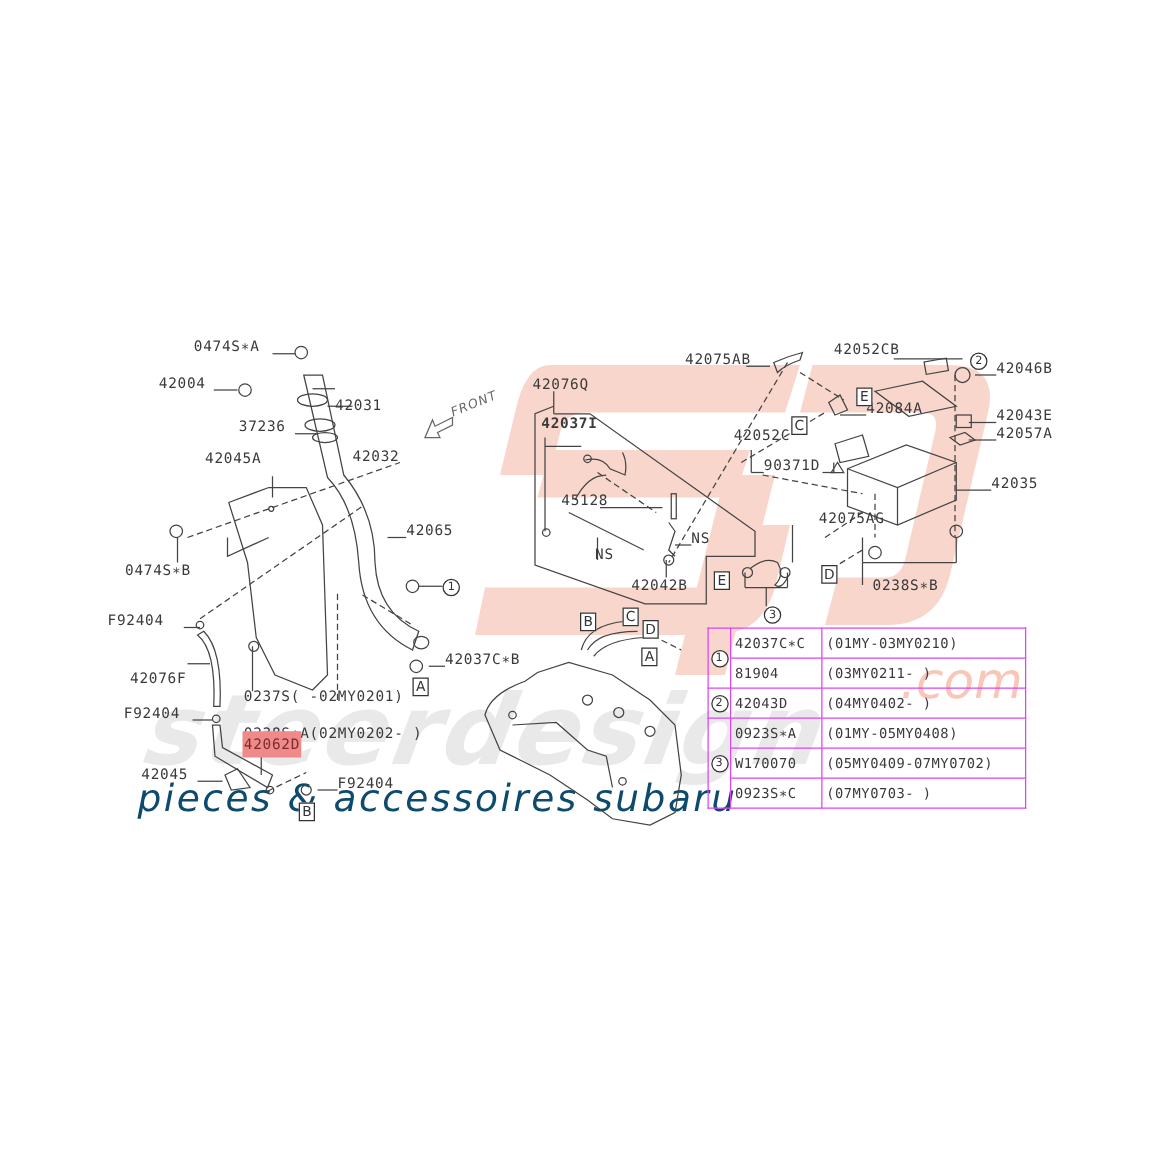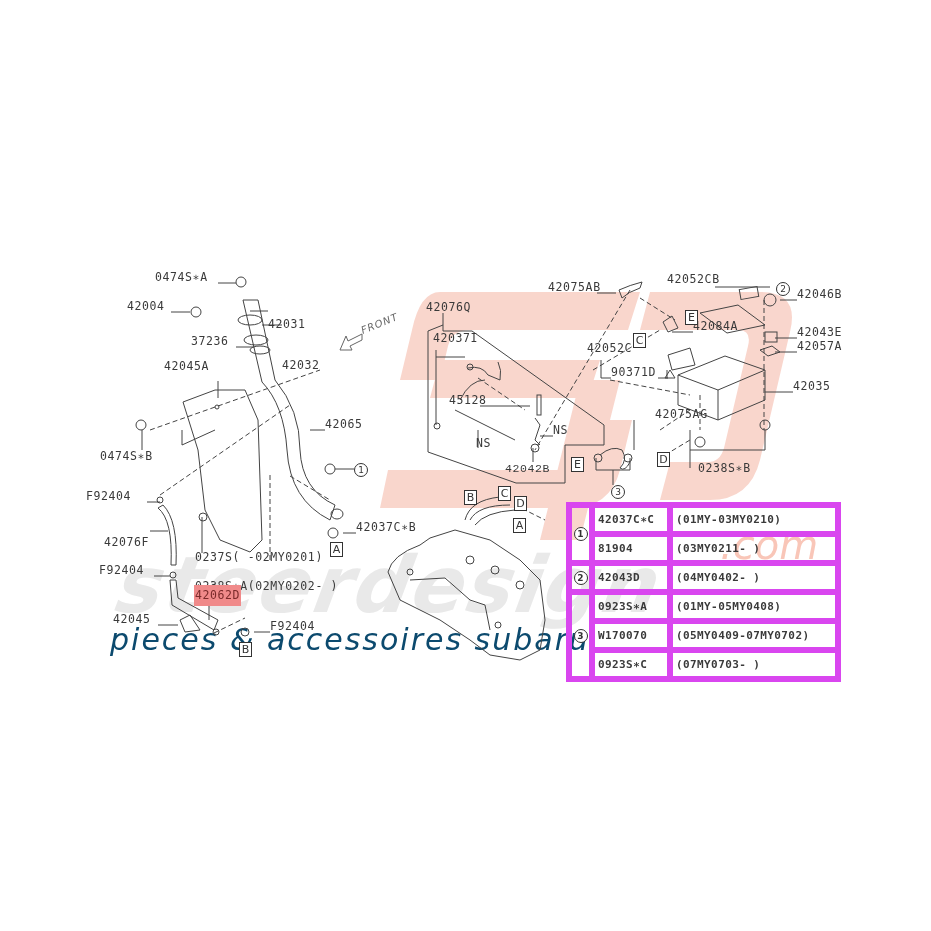--- a/index.html
+++ b/index.html
@@ -12,21 +12,21 @@
   .box { position:absolute; border:1px solid #333; background:#fff; font-size:11px;
          width:11px; height:13px; line-height:13px; text-align:center; color:#333;
          font-family:"DejaVu Sans", sans-serif; }
   .circ { position:absolute; border:1px solid #333; border-radius:50%; width:12px; height:12px;
           font-size:9px; line-height:12px; text-align:center; color:#333; background:#fff;
           font-family:"DejaVu Sans", sans-serif; }
   .front { position:absolute; font-size:10px; color:#666; font-style:italic;
            transform:rotate(-22deg); font-family:"DejaVu Sans", sans-serif; letter-spacing:1px; }
   table.legend { position:absolute; left:566px; top:502px; border-collapse:collapse;
                  font-family:"DejaVu Sans Mono", monospace; font-size:11px; color:#3a3a3a; background:transparent; }
-  table.legend td { border:6px solid #d946ef; height:23px; padding:0 3px; white-space:nowrap; letter-spacing:0.4px;font-weight:bold; }
+  table.legend td { border:1px solid #d946ef; height:23px; padding:0 3px; white-space:nowrap; letter-spacing:0.4px; }
   table.legend td.k { width:17px; text-align:center; padding:0; }
   table.legend td.p { width:66px; }
   table.legend td.d { width:156px; }
   .k .circ { position:static; display:inline-block; }
   .wm { position:absolute; white-space:nowrap; pointer-events:none; }
 </style>
 </head>
 <body>
 
 <div>
@@ -207,25 +207,25 @@
     <div class="lbl" style="left: 86px; top: 490px;">F92404</div>
     <div class="lbl" style="left: 104px; top: 519px; margin-top: 17px;">42076F</div>
     <div class="lbl" style="left: 195px; top: 551px;">0237S(    -02MY0201)</div>
     <div class="lbl" style="left: 195px; top: 580px;">0238S∗A(02MY0202-    )</div>
     <div class="lbl" style="left: 99px; top: 564px;">F92404</div>
     <div class="lbl hl" style="left: 194px; top: 585px;">42062D</div>
     <div class="lbl" style="left: 113px; top: 613px;">42045</div>
     <div class="lbl" style="left: 270px; top: 620px;">F92404</div>
     <div class="lbl" style="left: 356px; top: 521px;">42037C∗B</div>
     <div class="lbl" style="left: 426px; top: 301px;">42076Q</div>
-    <div class="lbl" style="left: 433px; top: 332px;">42037I</div>
+    <div class="lbl" style="left: 433px; top: 332px; font-weight: bold;">42037I</div>
     <div class="lbl" style="left: 449px; top: 394px;">45128</div>
     <div class="lbl" style="left: 476px; top: 437px;">NS</div>
     <div class="lbl" style="left: 553px; top: 424px;">NS</div>
-    <div class="lbl" style="left: 505px; top: 462px; font-family: Liberation Mono, monospace;">42042B</div>
+    <div class="lbl" style="left: 505px; top: 462px;">42042B</div>
     <div class="lbl" style="left: 548px; top: 281px;">42075AB</div>
     <div class="lbl" style="left: 667px; top: 273px;">42052CB</div>
     <div class="lbl" style="left: 797px; top: 288px;">42046B</div>
     <div class="lbl" style="left: 693px; top: 320px;">42084A</div>
     <div class="lbl" style="left: 797px; top: 326px;">42043E</div>
     <div class="lbl" style="left: 587px; top: 342px;">42052C</div>
     <div class="lbl" style="left: 797px; top: 340px;">42057A</div>
     <div class="lbl" style="left: 611px; top: 366px;">90371D</div>
     <div class="lbl" style="left: 793px; top: 380px;">42035</div>
     <div class="lbl" style="left: 637px; top: 408px; margin-left: 18px;">42075AG</div>

